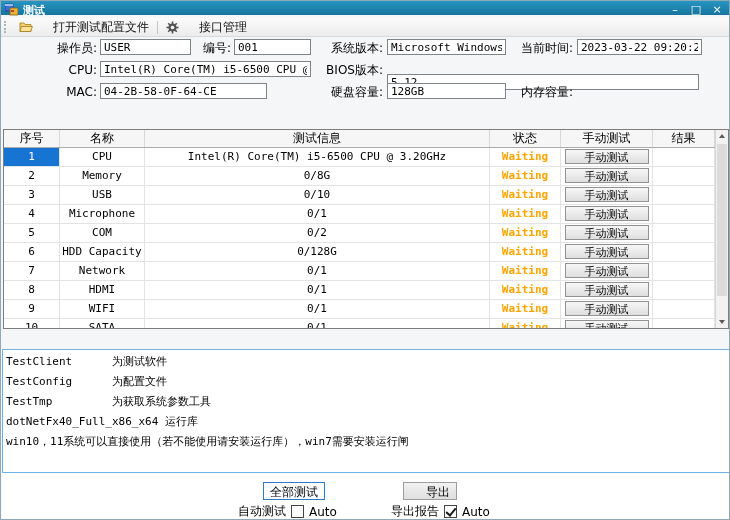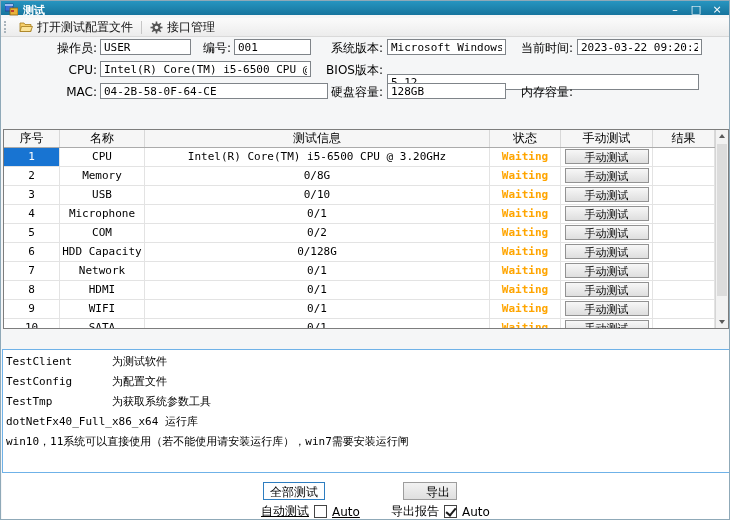--- a/index.html
+++ b/index.html
@@ -10,21 +10,21 @@
   .titlebar{position:absolute;left:0;top:0;width:100%;height:14px;background:linear-gradient(#2795c0,#17759e);}
   .titlebar .app-icon{position:absolute;left:4px;top:2px;width:13px;height:13px;}
   .titlebar .title-text{position:absolute;left:22px;top:2px;color:#fff;font-size:11px;font-weight:bold;}
   .win-controls{position:absolute;right:6px;top:1px;display:flex;gap:9px;color:#fff;font-size:11px;line-height:15px;}
   .win-controls span{width:12px;text-align:center;cursor:default;}
   .skin-notch{position:absolute;left:612px;top:17px;width:118px;height:6px;background:#17759e;clip-path:polygon(0 0,100% 0,100% 100%,28px 100%);}
 
   
   .toolbar{position:absolute;left:0;top:17px;width:100%;height:18px;background:linear-gradient(#fbfbfb,#ececec);border-bottom:1px solid #d9d9d9;display:flex;align-items:center;font-size:12px;color:#111;}
   .toolbar .grip{width:3px;height:12px;border-left:2px dotted #a9b4bc;margin:0 4px 0 3px;}
-  .tool-btn{display:flex;align-items:center;gap:4px;padding:0 6px;height:16px;cursor:default;}
+  .tool-btn{display:flex;align-items:center;gap:20px;padding:0 6px;height:16px;cursor:default;}
   .tool-sep{width:1px;height:13px;background:#c6c6c6;margin:0 2px;}
 
   
   .fld-label{position:absolute;font-size:12px;color:#000;text-align:right;line-height:16px;white-space:nowrap;}
   .fld-input{position:absolute;height:16px;line-height:14px;border:1px solid #7f8489;background:#fff;font-size:11px;font-family:"DejaVu Sans Mono","Liberation Mono",monospace;padding:0 3px;box-sizing:border-box;color:#000;}
 
   
   .section-title{position:absolute;width:100%;text-align:center;font-family:"DejaVu Serif","Liberation Serif",serif;font-weight:bold;font-size:14px;color:#000;margin-top:31px;}
 
   
@@ -53,21 +53,21 @@
   .steps-box{position:absolute;left:1px;top:348px;width:728px;height:124px;box-sizing:border-box;border:1px solid #6fb2e8;background:#fff;font-family:"DejaVu Sans Mono","Liberation Mono",monospace;font-size:11px;line-height:20px;padding:2px 3px;white-space:pre-wrap;color:#000;overflow:hidden;}
 
   .footer-bg{position:absolute;left:1px;top:472px;width:728px;height:47px;background:#fff;}
 
   
   .btn{position:absolute;height:18px;font-size:12px;line-height:16px;text-align:right;box-sizing:border-box;cursor:default;}
   .btn.primary{left:262px;top:481px;width:62px;background:#fdfeff;border:1px solid #2d7dc0;}
   .btn.normal{left:402px;top:481px;width:54px;background:linear-gradient(#f2f2f2,#dfdfdf);border:1px solid #9d9d9d;}
 
   .chk-group{position:absolute;top:502px;display:flex;align-items:center;gap:5px;font-size:12px;color:#000;}
-  .chk-group.left{left:260px;text-decoration:underline;}
+  .chk-group.left{left:237px;}
   .chk-group.right{left:390px;}
   .checkbox{position:relative;width:11px;height:11px;border:1px solid #444;background:#fff;display:inline-block;box-sizing:content-box;}
   .checkbox.checked::after{content:"";position:absolute;left:3px;top:0;width:4px;height:8px;border:solid #1a1a1a;border-width:0 2px 2px 0;transform:rotate(40deg);}
 </style>
 </head>
 <body>
 
 <div id="window">
 
   <div class="titlebar">
@@ -119,21 +119,21 @@
   <input class="fld-input" style="left: 386px; top: 38px; width: 119px;" value="Microsoft Windows 10 专">
   <div class="fld-label" style="left:508px;top:39px;width:64px;">当前时间:</div>
   <input class="fld-input" style="left: 576px; top: 38px; width: 125px;" value="2023-03-22 09:20:26">
 
   <div class="fld-label" style="left:20px;top:61px;width:76px;">CPU:</div>
   <input class="fld-input" style="left: 99px; top: 60px; width: 211px;" value="Intel(R) Core(TM) i5-6500 CPU @ 3.20GHz">
   <div class="fld-label" style="left:318px;top:61px;width:64px;">BIOS版本:</div>
   <input class="fld-input" style="left: 386px; top: 73px; width: 312px;" value="5.12">
 
   <div class="fld-label" style="left:20px;top:83px;width:76px;">MAC:</div>
-  <input class="fld-input" style="left: 99px; top: 82px; width: 228px;" value="04-2B-58-0F-64-CE">
+  <input class="fld-input" style="left: 99px; top: 82px; width: 167px;" value="04-2B-58-0F-64-CE">
   <div class="fld-label" style="left:318px;top:83px;width:64px;">硬盘容量:</div>
   <input class="fld-input" style="left: 386px; top: 82px; width: 119px;" value="128GB">
   <div class="fld-label" style="left:508px;top:83px;width:64px;">内存容量:</div>
 
   <div class="section-title" style="top:106px;">测试项目</div>
 
   <div class="grid">
     <div class="grid-head">
       <div class="hcell">序号</div>
       <div class="hcell">名称</div>

